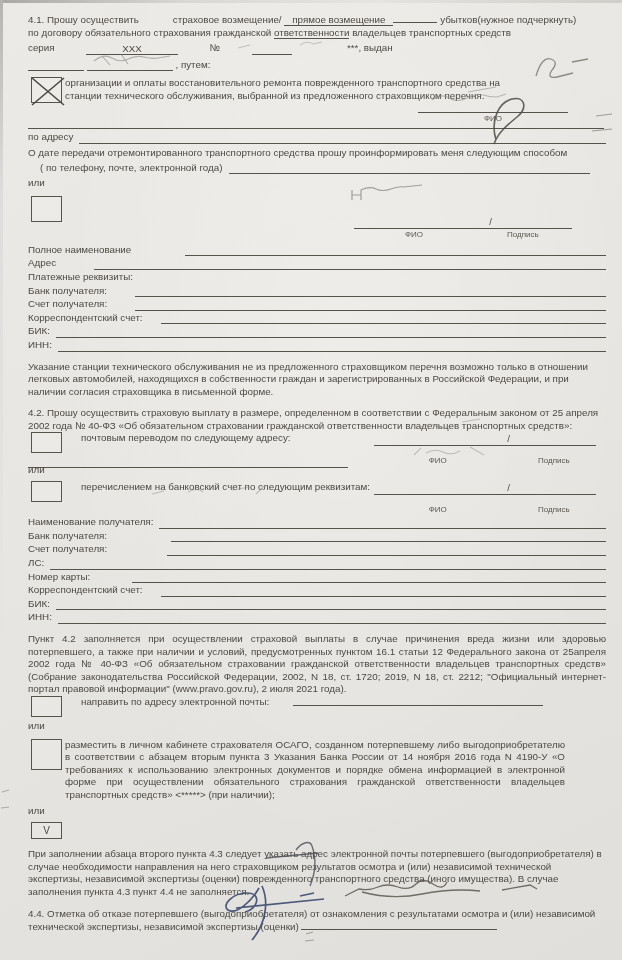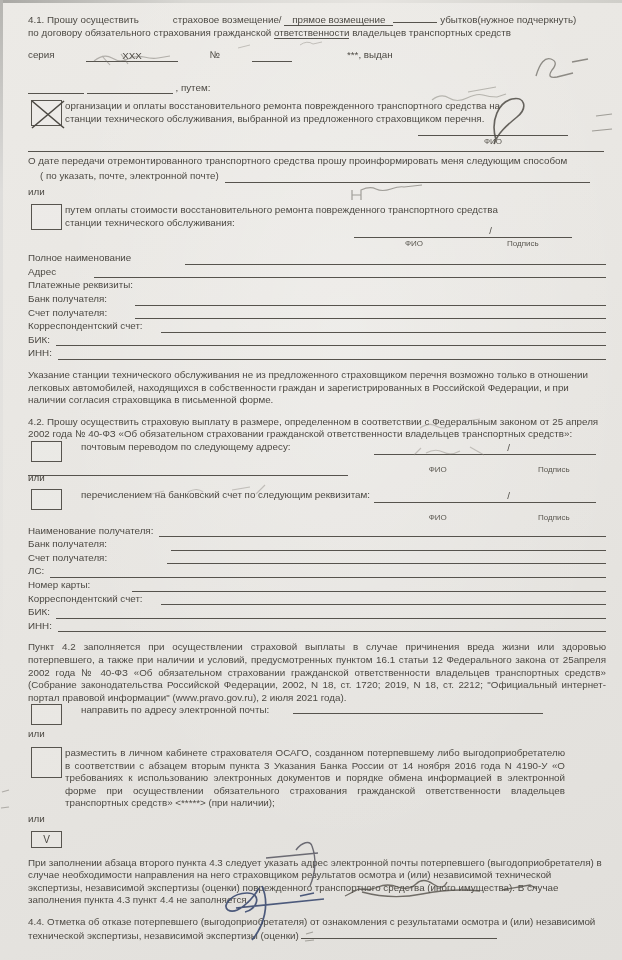--- a/index.html
+++ b/index.html
@@ -71,61 +71,64 @@
   <div class="edge-left"></div>
 
   <div class="trow">
     <span>4.1. Прошу осуществить</span><span class="gap34"></span><span>страховое возмещение/</span>
     <span class="u">прямое возмещение</span><span class="blankline" style="width:44px"></span>
     <span>убытков(нужное подчеркнуть)</span>
   </div>
   <div class="trow">
     <span>по договору обязательного страхования гражданской </span><span class="u" style="padding:0">ответственности</span><span> владельцев транспортных средств</span>
   </div>
-  <div class="trow" style="margin-top:10px">
+  <div class="trow" style="margin-top:3px">
     <span>серия</span>
     <span class="sp26"></span>
     <span class="seg w92">XXX</span>
     <span class="sp26"></span>
     <span>№</span>
     <span class="sp26"></span>
     <span class="seg w40"></span>
     <span class="sp50"></span>
     <span>***, выдан</span>
   </div>
-  <div class="trow" style="margin-top:20px">
+  <div class="trow" style="margin-top:4px">
     <span class="seg w56"></span>
     <span class="seg w86"></span>
     <span>, путем:</span>
   </div>
 
   <div class="opt" style="margin-bottom:24px">
     <div class="cb">
       <svg width="38" height="33" viewBox="0 0 38 33">
         <path d="M3,3 L35,30 M35,3 L3,30" stroke="#4d4a44" stroke-width="1.6" fill="none"></path>
       </svg>
     </div>
     <div class="txt" style="max-width:472px">организации и оплаты восстановительного ремонта поврежденного транспортного средства на станции технического обслуживания, выбранной из предложенного страховщиком перечня.</div>
     <div class="sig" style="right:38px; bottom:-22px; width:150px">
       <div class="sig-top"></div>
       <div>ФИО</div>
     </div>
   </div>
 
   <div style="border-bottom:1px solid #56534d; height:2px; margin-right:2px"></div>
+  <div class="frow" style="margin-top:2px">
+    <span class="lbl">по адресу</span>
+    <span class="fill"></span>
+  </div>
   <div class="trow" style="margin-top:3px">О дате передачи отремонтированного транспортного средства прошу проинформировать меня следующим способом</div>
   <div class="frow" style="margin-top:2px; padding-left:12px; margin-right:16px">
-    <span class="lbl">( по указать, почте, электронной почте)</span>
+    <span class="lbl">( по телефону, почте, электронной года)</span>
     <span class="fill"></span>
   </div>
   <div class="ili">или</div>
 
   <div class="opt" style="margin-bottom:22px">
     <div class="cb"></div>
-    <div class="txt" style="max-width:452px">путем оплаты стоимости восстановительного ремонта поврежденного транспортного средства станции технического обслуживания:</div>
     <div class="sig" style="right:34px; bottom:-20px; width:218px">
       <div class="sig-top">
           <span class="slash">/</span>
         </div>
       <div class="sig-lbls">
         <span class="sl-f">ФИО</span>
         <span class="sl-p">Подпись</span>
       </div>
     </div>
   </div>

